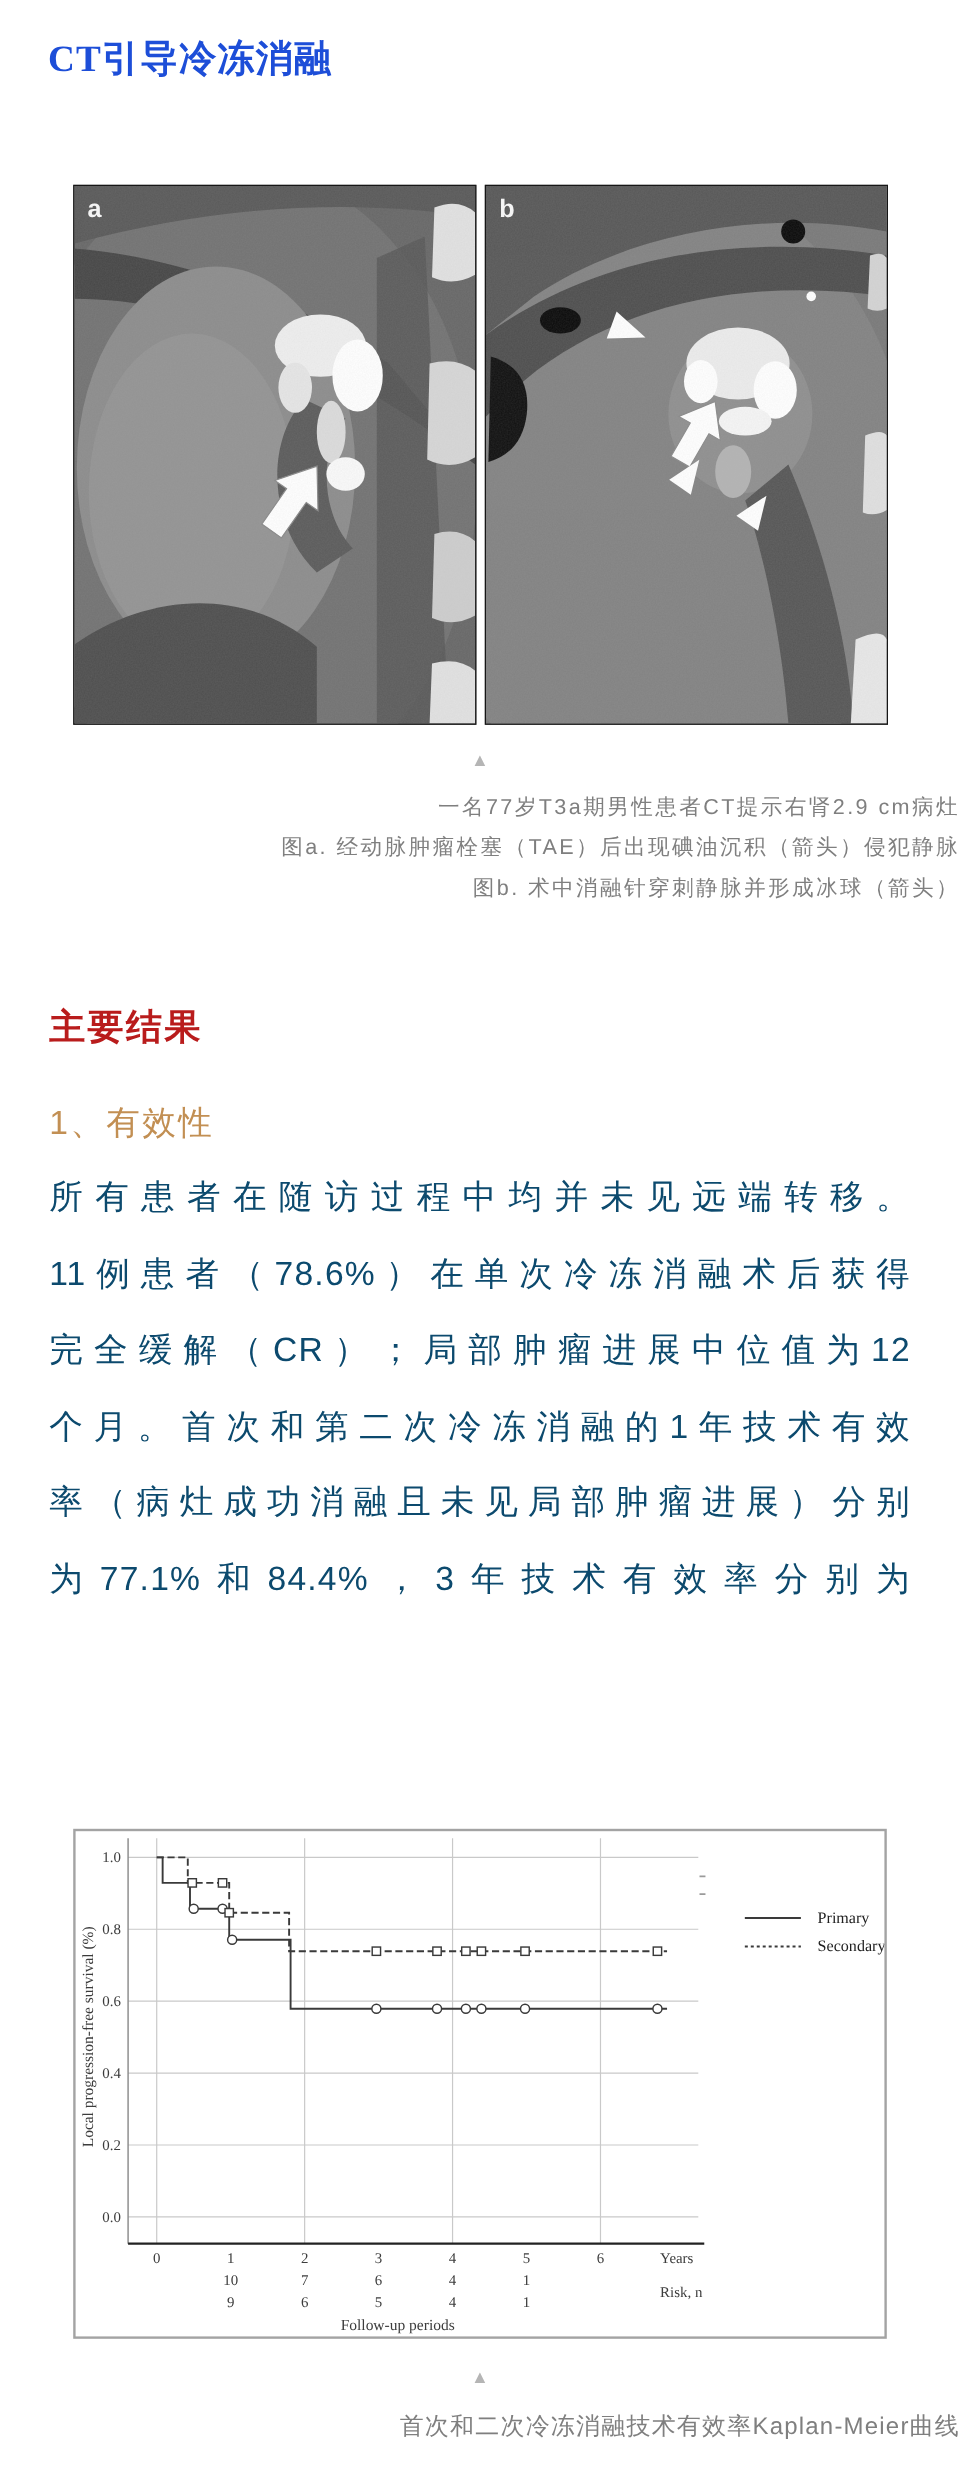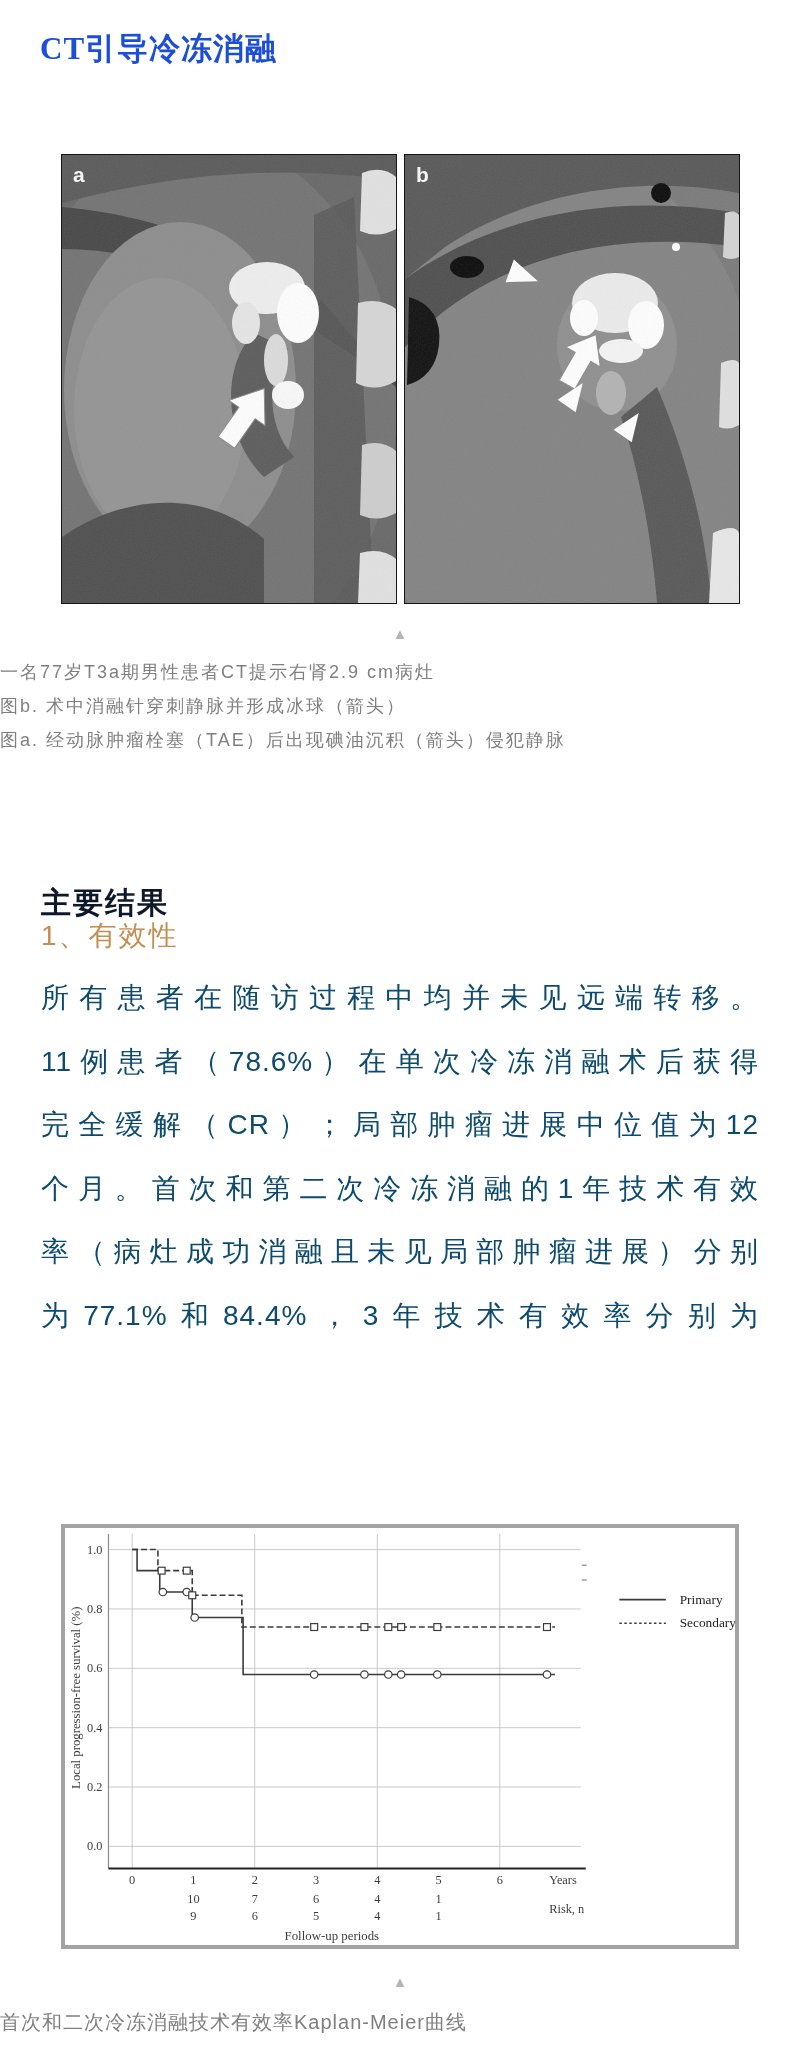--- a/index.html
+++ b/index.html
@@ -14,30 +14,30 @@
   #subsection-heading{left:41px;top:917px;font-size:28px;font-weight:normal;letter-spacing:2px;}
   
   #ct-figure{left:61px;top:154px;width:678px;height:450px;}
   .panel{position:absolute;top:0;width:334px;height:448px;border:1px solid #161616;
          background:#6b6b6b;overflow:hidden;box-sizing:content-box;}
   #panel-a{left:0;} #panel-b{left:343px;}
   .panel-label{position:absolute;left:11px;top:8px;color:#f4f4f4;font-size:21px;font-weight:bold;z-index:5;}
   
   .triangle{width:800px;text-align:center;color:#b5b5b5;font-size:15px;line-height:15px;left:0;}
   #sep1{top:626px;} #sep2{top:1974px;}
-  .fig-caption{left:0;width:800px;text-align:left;color:#7f7f7f;}
+  .fig-caption{left:0;width:800px;text-align:right;color:#7f7f7f;}
   #figure-caption{top:655px;font-size:18px;line-height:34px;letter-spacing:2px;}
   #chart-caption{top:2008px;font-size:20px;line-height:28px;letter-spacing:1px;}
   
   #results-paragraph{left:41px;top:966px;width:718px;color:#0c4a6e;}
   .para-line{font-size:28px;height:63.5px;line-height:63.5px;letter-spacing:1px;
     text-align:justify;text-align-last:justify;text-justify:inter-character;white-space:nowrap;}
   .para-line.last{text-align-last:left;}
   
-  #km-chart{left:61px;top:1524px;width:678px;height:425px;border:4px solid #a3a3a3;
+  #km-chart{left:61px;top:1524px;width:678px;height:425px;border:2px solid #a3a3a3;
     box-sizing:border-box;background:#fff;}
   #km-svg{display:block;width:100%;height:100%;}
   .tick{font-family:"Liberation Serif","DejaVu Serif",serif;font-size:12.5px;fill:#3c3c3c;}
   .axis-title{font-family:"Liberation Serif","DejaVu Serif",serif;font-size:13px;fill:#3c3c3c;}
   .legend-label{font-family:"Liberation Serif","DejaVu Serif",serif;font-size:13.5px;fill:#222;}
 </style>
 </head>
 <body>
 
 <div id="page">
@@ -127,25 +127,25 @@
         </g>
         <rect width="334" height="448" filter="url(#grainB)" opacity="0.3"></rect>
       </svg>
     </div>
   </div>
 
   <div class="abs triangle" id="sep1">▲</div>
 
   <div class="abs fig-caption" id="figure-caption">
       <div>一名77岁T3a期男性患者CT提示右肾2.9 cm病灶</div>
+      <div>图a. 经动脉肿瘤栓塞（TAE）后出现碘油沉积（箭头）侵犯静脉</div>
       <div>图b. 术中消融针穿刺静脉并形成冰球（箭头）</div>
-      <div>图a. 经动脉肿瘤栓塞（TAE）后出现碘油沉积（箭头）侵犯静脉</div>
-    </div>
-
-  <div class="abs" id="section-heading" style="color: #0f172a; margin-top: 47px;">主要结果</div>
+    </div>
+
+  <div class="abs" id="section-heading" style="color: #b91c1c;">主要结果</div>
   <div class="abs" id="subsection-heading" style="color: rgb(194, 143, 83);">1、有效性</div>
 
   <div class="abs" id="results-paragraph">
       <div class="para-line">所有患者在随访过程中均并未见远端转移。</div>
       <div class="para-line">11例患者（78.6%）在单次冷冻消融术后获得</div>
       <div class="para-line">完全缓解（CR）；局部肿瘤进展中位值为12</div>
       <div class="para-line">个月。首次和第二次冷冻消融的1年技术有效</div>
       <div class="para-line">率（病灶成功消融且未见局部肿瘤进展）分别</div>
       <div class="para-line">为77.1%和84.4%，3年技术有效率分别为</div>
     </div>

